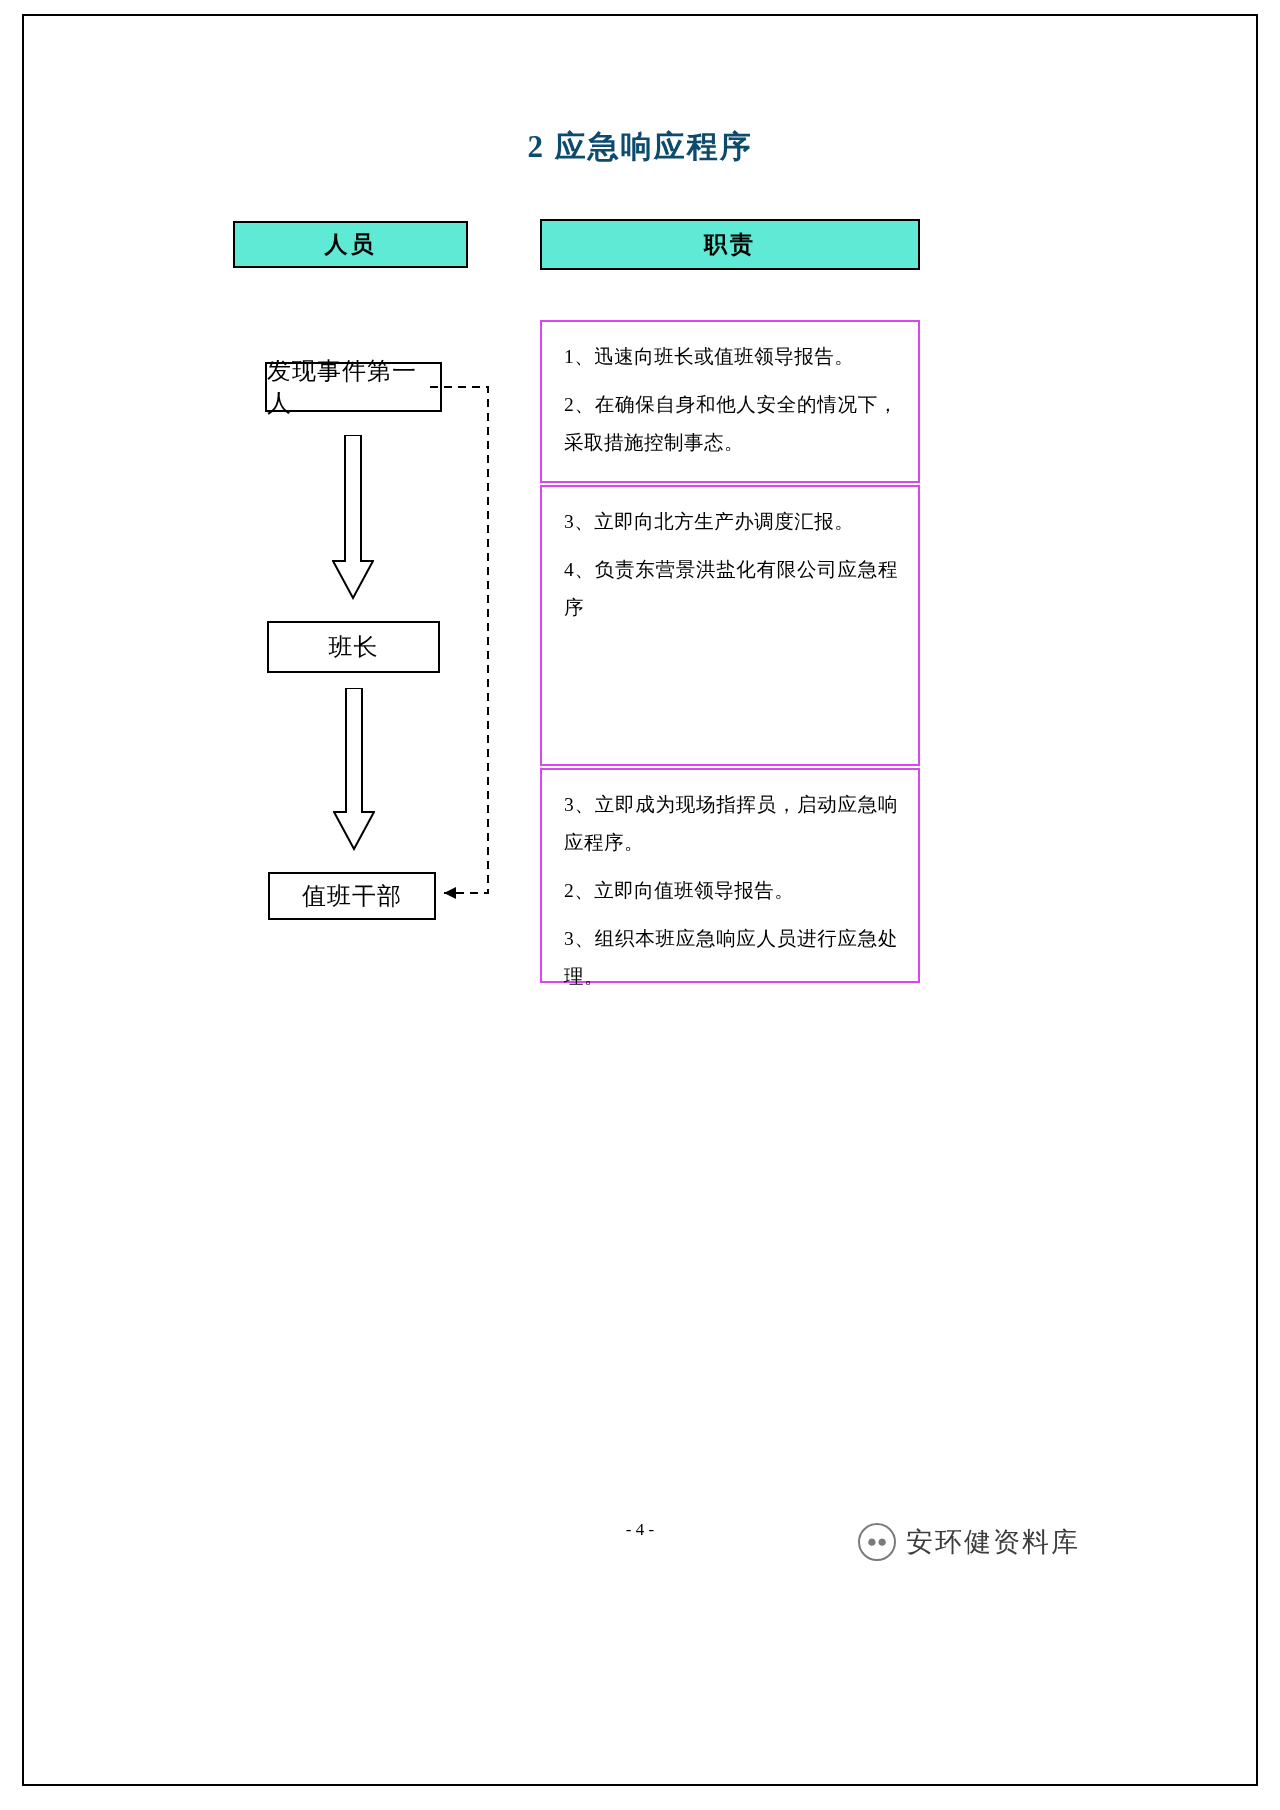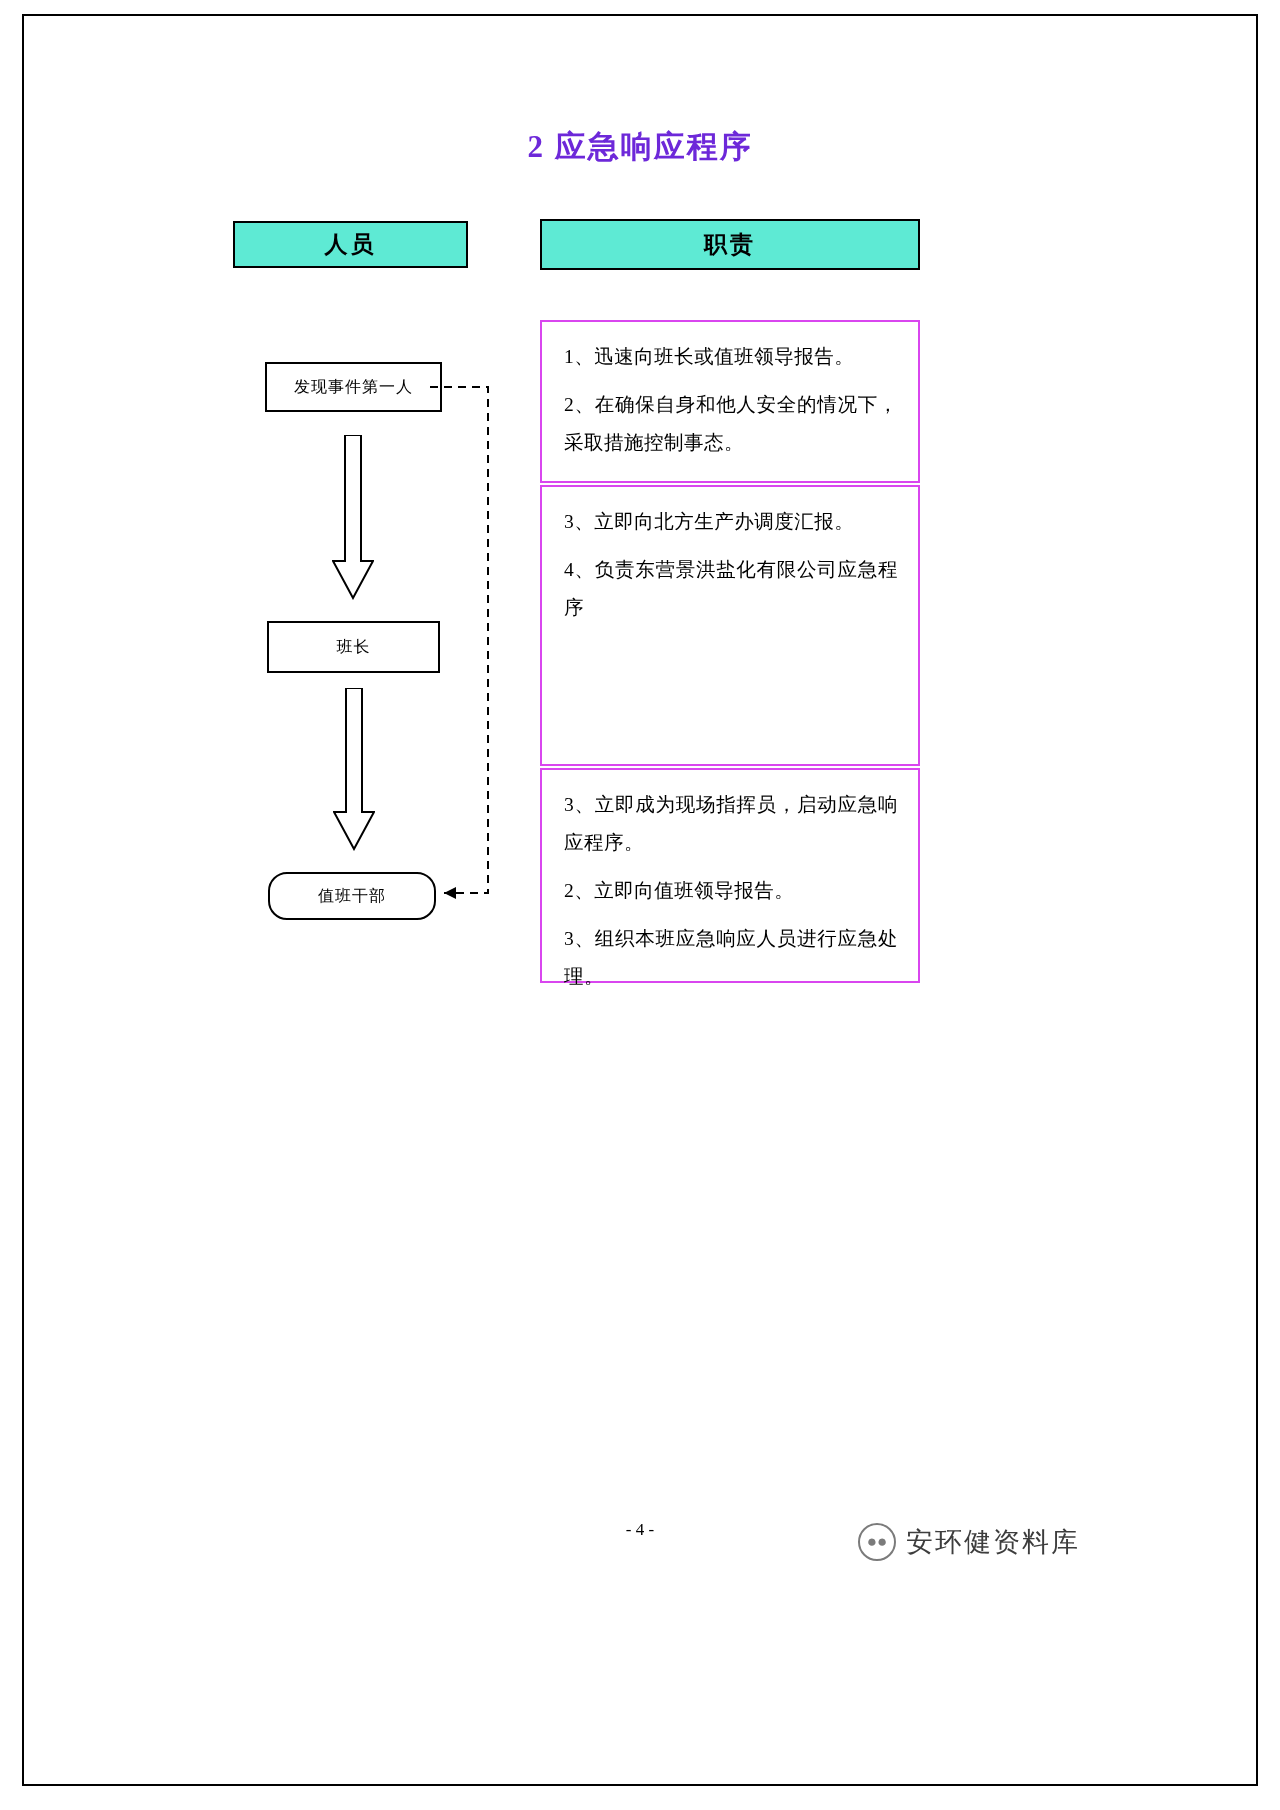--- a/index.html
+++ b/index.html
@@ -28,21 +28,21 @@
   }
   .doc-title {
     position: absolute;
     left: 0;
     top: 126px;
     width: 1280px;
     text-align: center;
     font-size: 31px;
     font-weight: bold;
     letter-spacing: 2px;
-    color: #6d28d9;
+    color: #0c4a6e;
   }
 
   
   .hdr {
     position: absolute;
     border: 2px solid #000000;
     box-sizing: border-box;
     display: flex;
     align-items: center;
     justify-content: center;
@@ -56,28 +56,28 @@
   .hdr-duty      { left: 540px; top: 219px; width: 380px; height: 51px; }
 
   
   .node {
     position: absolute;
     border: 2px solid #000000;
     box-sizing: border-box;
     display: flex;
     align-items: center;
     justify-content: center;
-    font-size: 16px;
+    font-size: 24px;
     letter-spacing: 1px;
     color: #000000;
     background: #ffffff;
   }
   .node-first  { left: 265px; top: 362px; width: 177px; height: 50px; }
   .node-leader { left: 267px; top: 621px; width: 173px; height: 52px; }
-  .node-duty   { left: 268px; top: 872px; width: 168px; height: 48px; border-radius: 19px; }
+  .node-duty   { left: 268px; top: 872px; width: 168px; height: 48px; }
 
   
   .arrow {
     position: absolute;
     width: 42px;
   }
   .arrow svg { display: block; }
   .arrow-1 { left: 332px; top: 435px; height: 165px; }
   .arrow-2 { left: 333px; top: 688px; height: 163px; }
 

